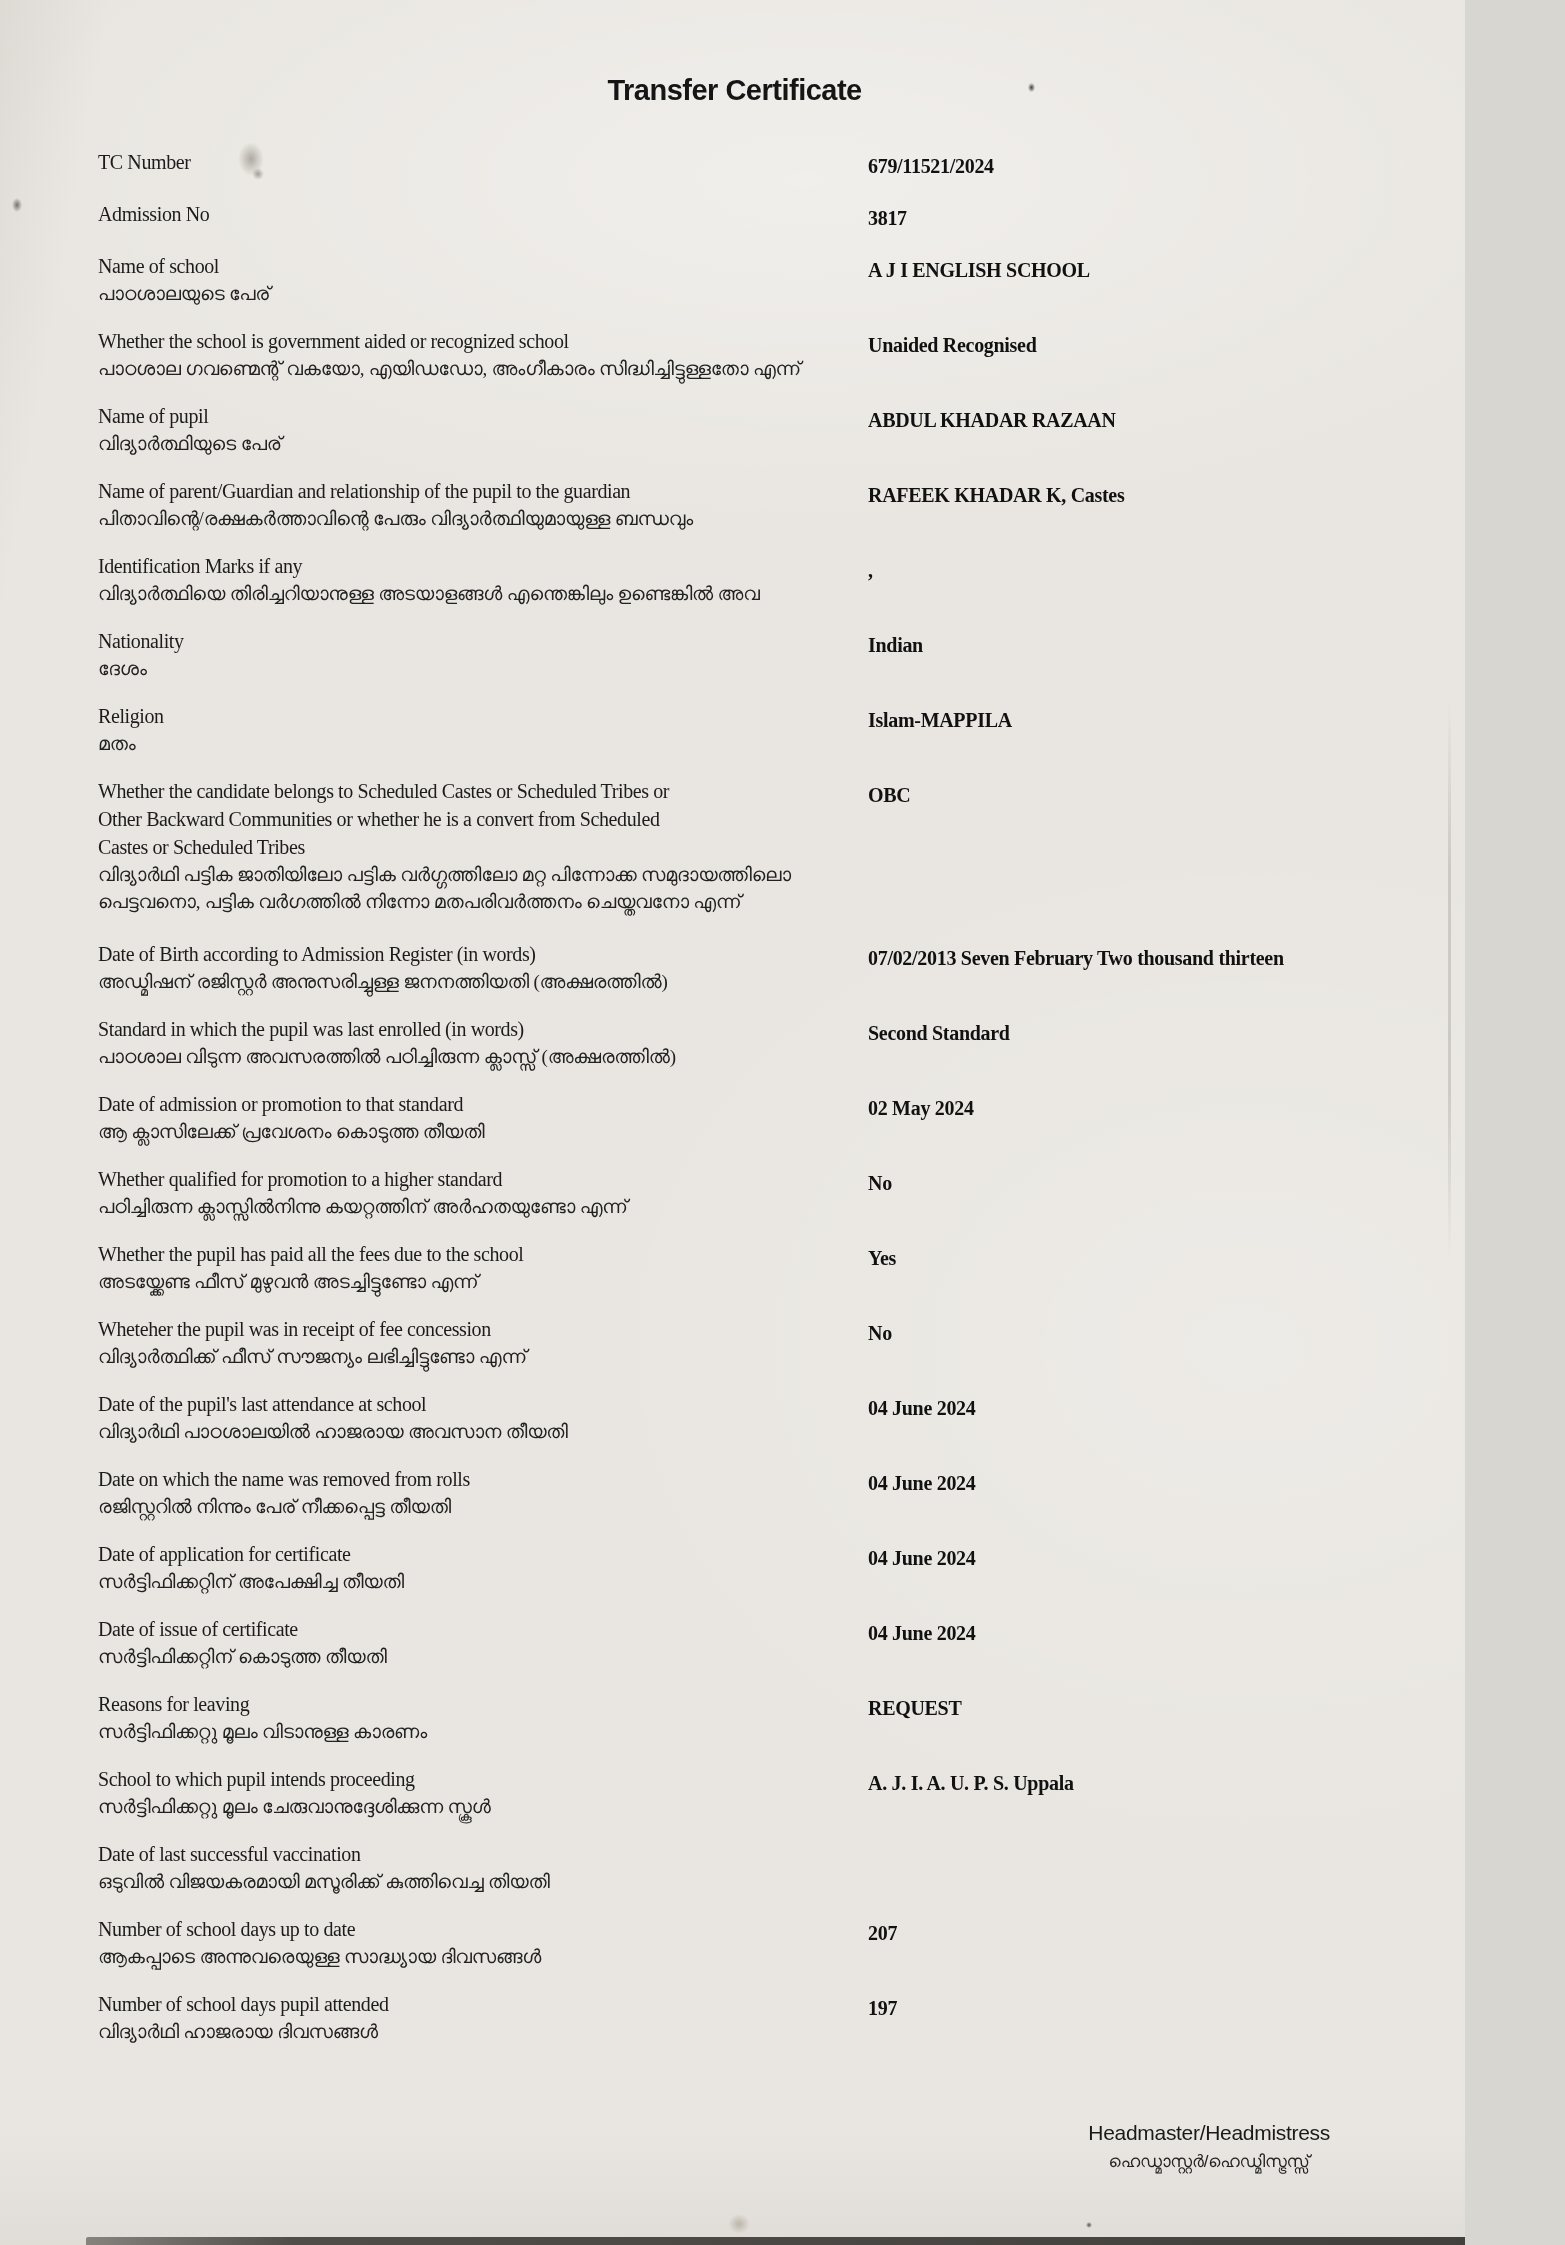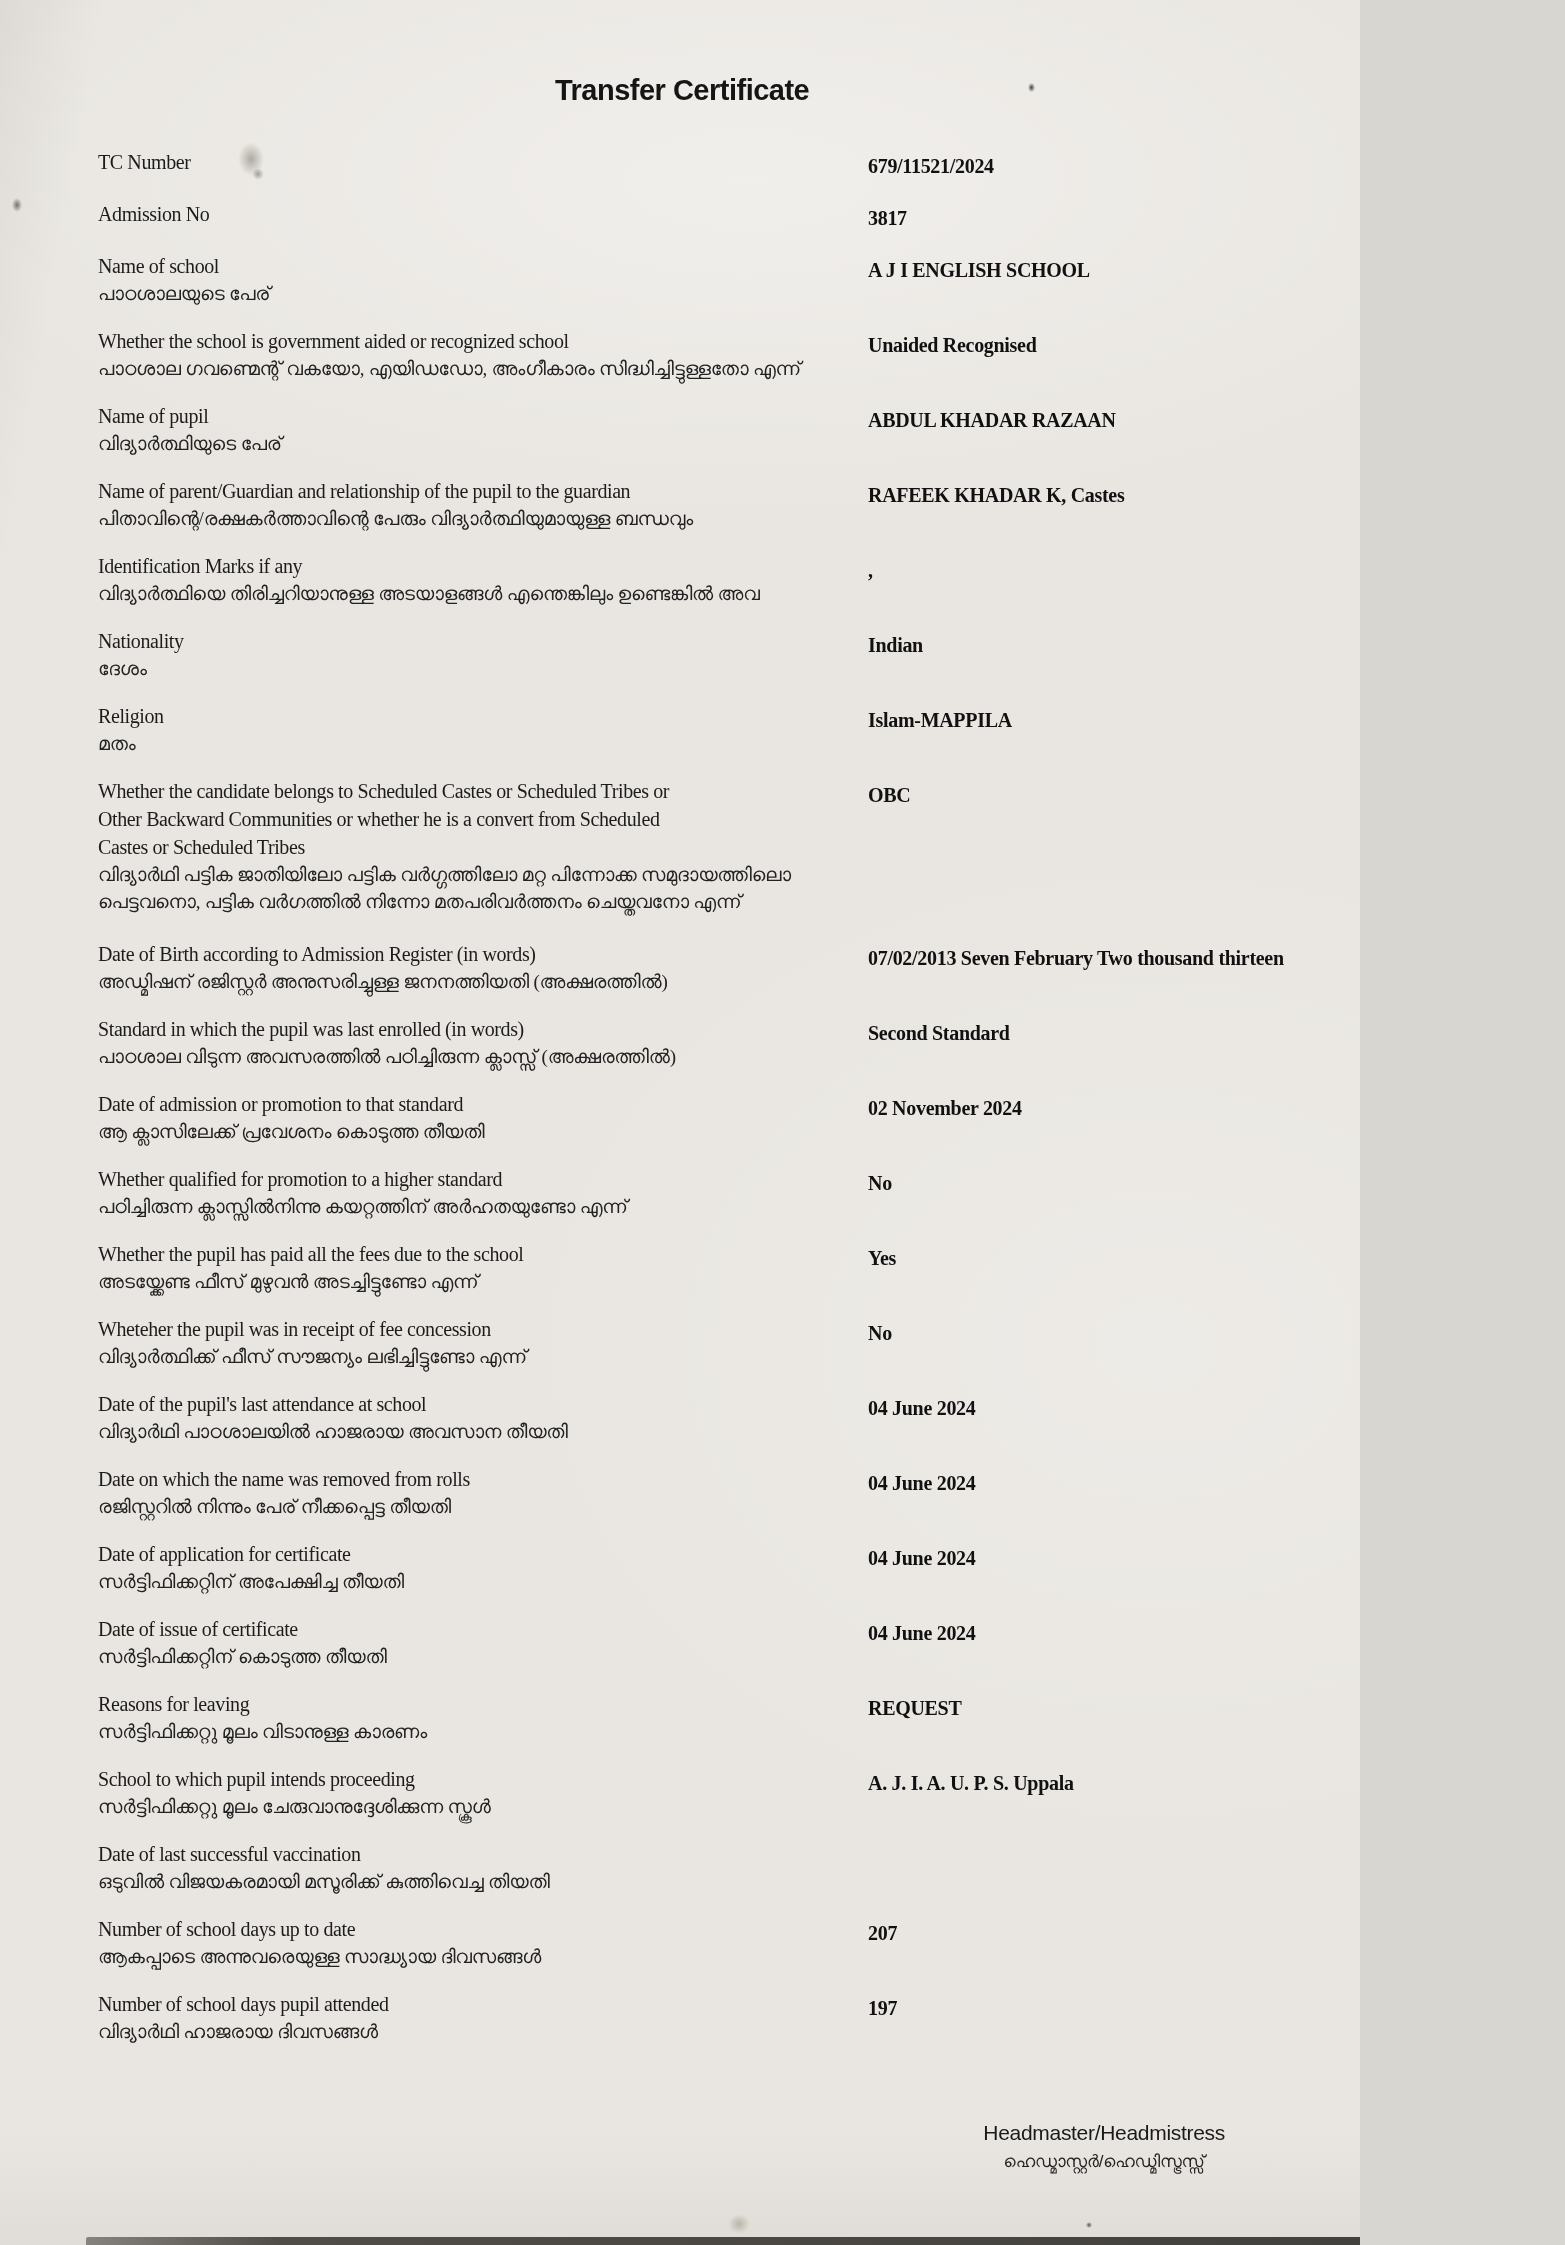--- a/index.html
+++ b/index.html
@@ -1,18 +1,18 @@
 <!DOCTYPE html>
 <html><head>
 <meta charset="utf-8">
 <style>
   html,body{margin:0;padding:0;background:#d8d6d1;}
   .paper{
     position:relative;
-    width:1360px;height:2245px;
+    width:1465px;height:2245px;
     background:
       radial-gradient(ellipse 1200px 500px at 55% 8%, rgba(255,255,255,0.35), rgba(255,255,255,0) 70%),
       radial-gradient(ellipse 900px 700px at 85% 60%, rgba(255,255,255,0.20), rgba(255,255,255,0) 75%),
       linear-gradient(100deg, rgba(120,115,105,0.10) 0%, rgba(120,115,105,0) 6%),
       linear-gradient(0deg, rgba(120,115,105,0.08) 0%, rgba(120,115,105,0) 5%),
       #e9e6e1;
     overflow:hidden;
     font-family:"Liberation Sans","DejaVu Sans",sans-serif;
     color:#1b1b1b;
   }
@@ -189,21 +189,21 @@
     <div class="value">Second Standard</div>
   </div>
 
   <div class="row">
     <div class="en">
           <div class="line">Date of admission or promotion to that standard</div>
         </div>
     <div class="ml">
           <div class="line">ആ ക്ലാസിലേക്ക് പ്രവേശനം കൊടുത്ത തീയതി</div>
         </div>
-    <div class="value">02 November 2024</div>
+    <div class="value">02 May 2024</div>
   </div>
 
   <div class="row">
     <div class="en">
           <div class="line">Whether qualified for promotion to a higher standard</div>
         </div>
     <div class="ml">
           <div class="line">പഠിച്ചിരുന്ന ക്ലാസ്സില്‍നിന്നു കയറ്റത്തിന് അര്‍ഹതയുണ്ടോ എന്ന്</div>
         </div>
     <div class="value">No</div>

